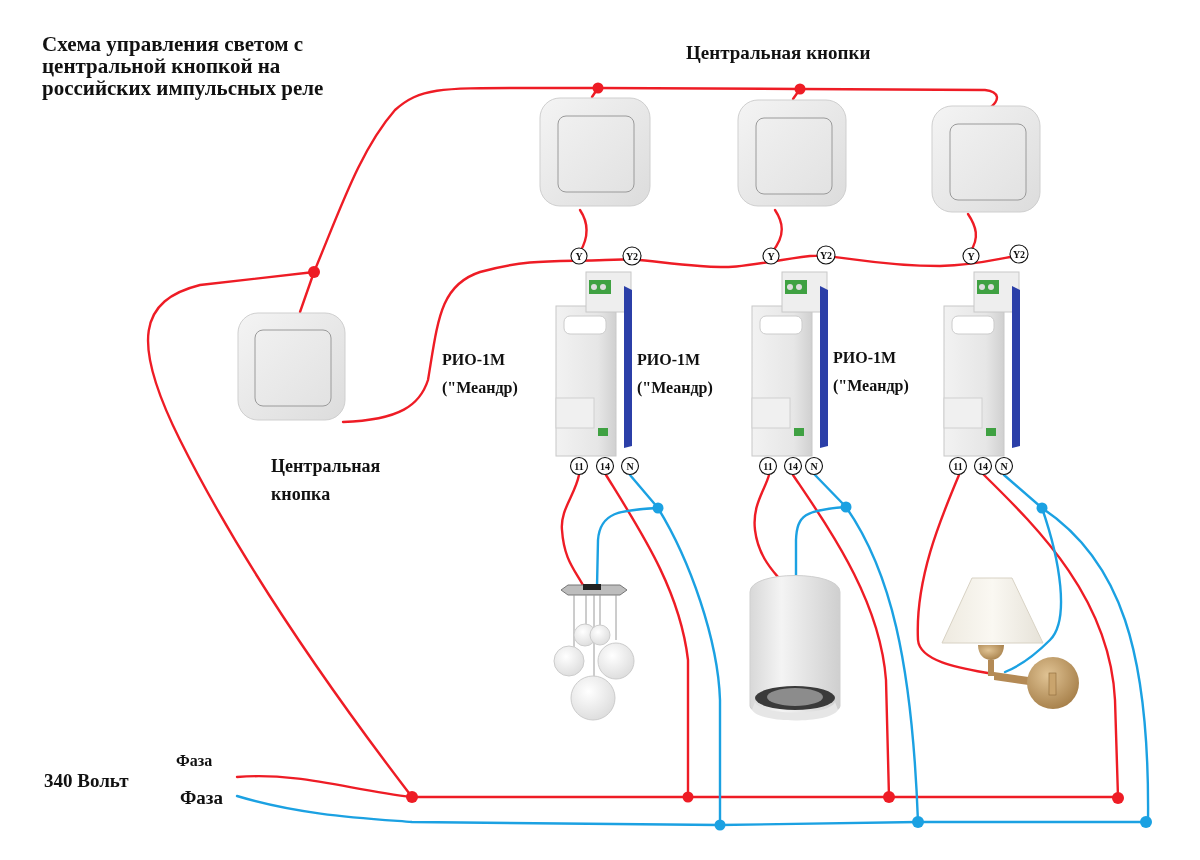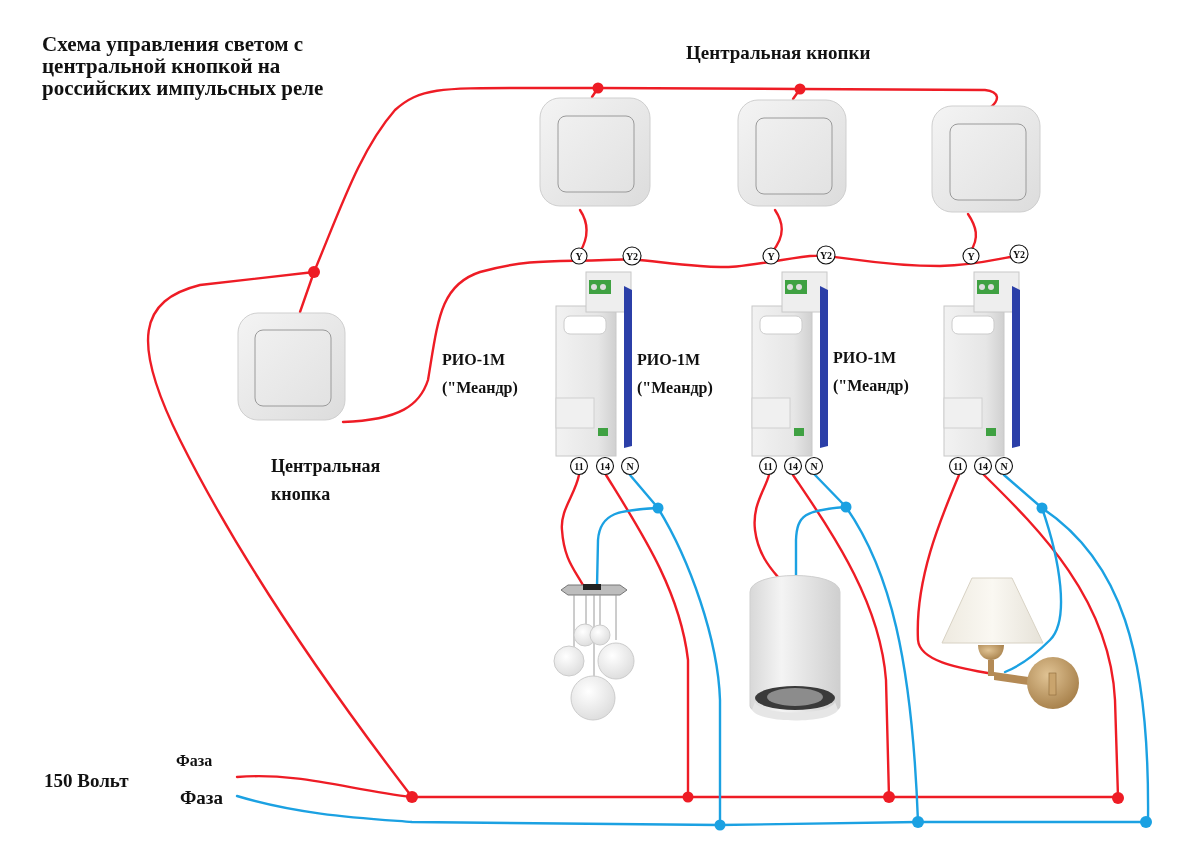--- a/index.html
+++ b/index.html
@@ -273,15 +273,15 @@
 <div class="lbl central-lbl">Центральная
 кнопка</div>
 
 <div class="lbl relay-lbl" style="left:442px; top:346px;">РИО-1М
 ("Меандр)</div>
 <div class="lbl relay-lbl" style="left:637px; top:346px;">РИО-1М
 ("Меандр)</div>
 <div class="lbl relay-lbl" style="left:833px; top:344px;">РИО-1М
 ("Меандр)</div>
 
-<div class="lbl volt-lbl">150 Вольт</div>
+<div class="lbl volt-lbl">340 Вольт</div>
 <div class="lbl faza-lbl">Фаза</div>
 <div class="lbl nol-lbl">Фаза</div>
 
 </body></html>

